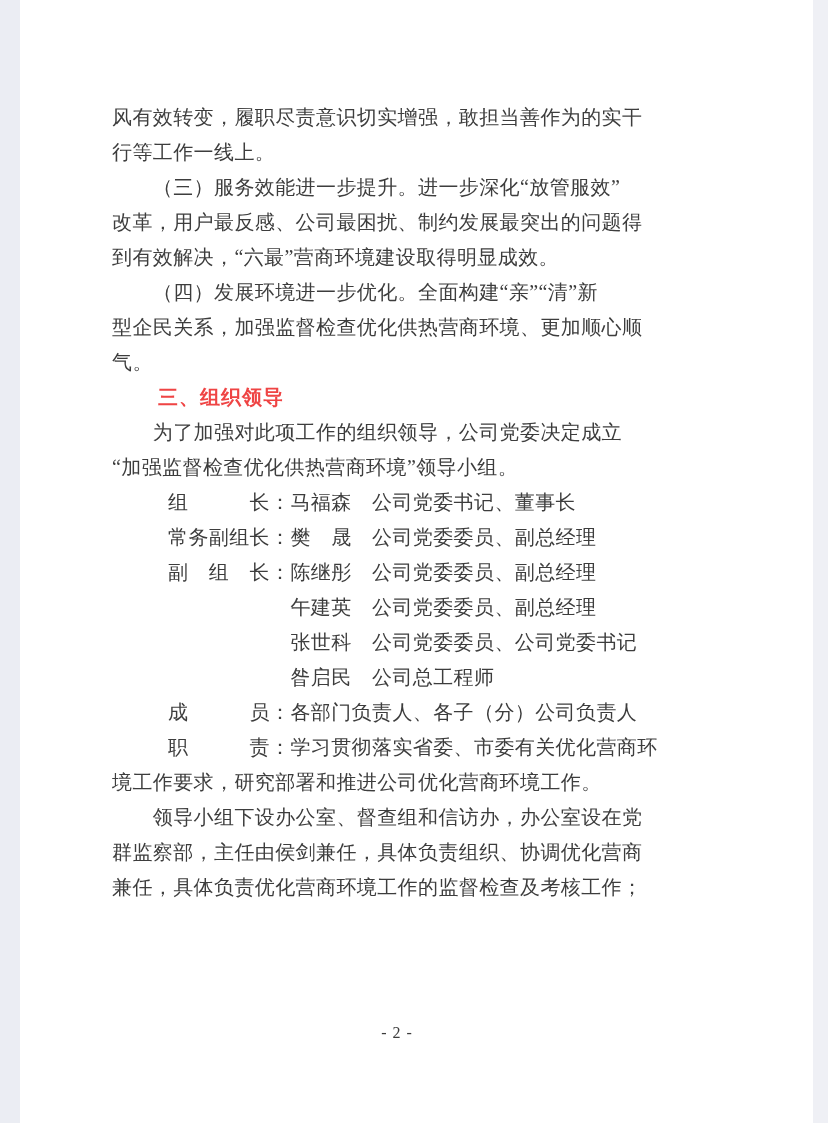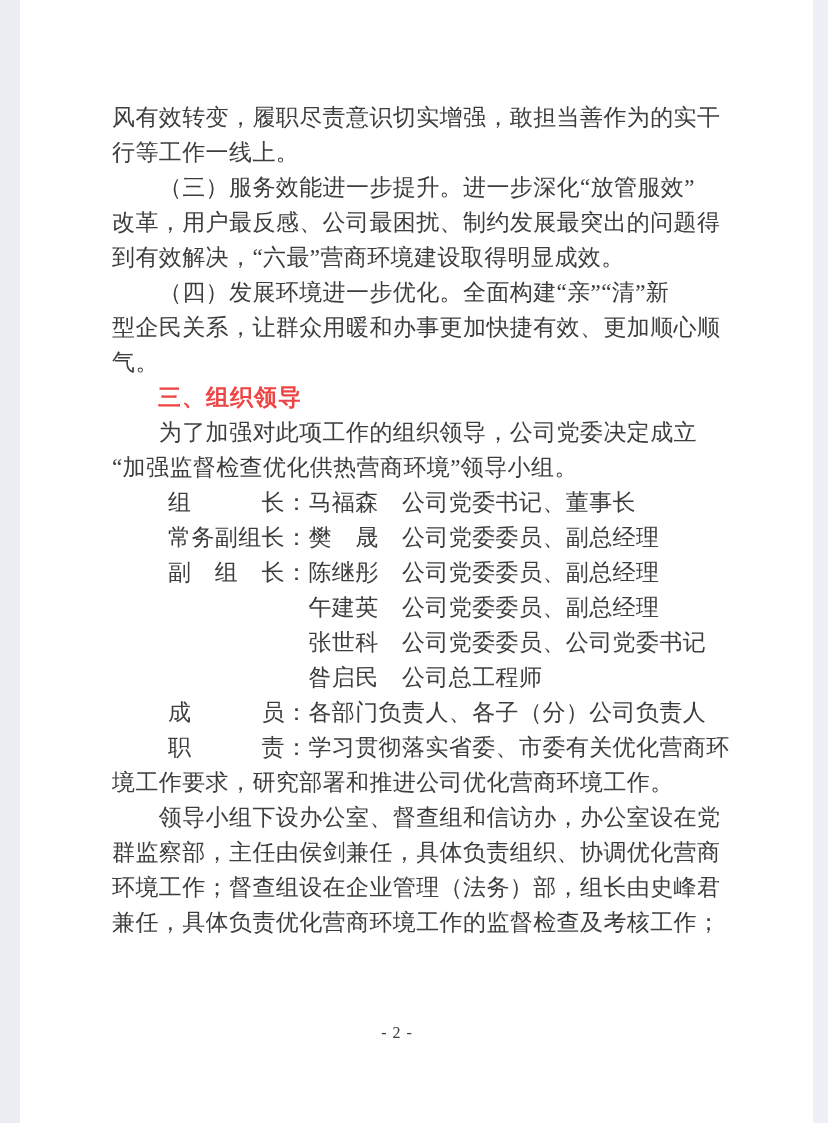--- a/index.html
+++ b/index.html
@@ -16,21 +16,21 @@
     background:#ebedf3;
   }
   .gutter-right {
     position:absolute; right:0; top:0;
     width:15px; height:100%;
     background:#eff0f5;
   }
   .content {
     position:absolute; left:112px; top:100px; width:620px;
     color:#3d3d3d;
-    font-size:23px;
+    font-size:20px;
     line-height:35px;
   }
   .line {
     white-space:pre;
     height:35px;
     letter-spacing:0.4px;
   }
   .roster { padding-left:56px; }
   .heading {
     font-family:"Liberation Sans","DejaVu Sans",sans-serif;
@@ -56,34 +56,33 @@
   <div class="gutter-left"></div>
   <div class="gutter-right"></div>
 
   <div class="content">
     <div class="line">风有效转变，履职尽责意识切实增强，敢担当善作为的实干</div>
     <div class="line">行等工作一线上。</div>
     <div class="line">　　（三）服务效能进一步提升。进一步深化“放管服效”</div>
     <div class="line">改革，用户最反感、公司最困扰、制约发展最突出的问题得</div>
     <div class="line">到有效解决，“六最”营商环境建设取得明显成效。</div>
     <div class="line">　　（四）发展环境进一步优化。全面构建“亲”“清”新</div>
-    <div class="line">型企民关系，让群众用暖和办事更加快捷有效、更加顺心顺</div>
+    <div class="line">型企民关系，加强监督检查优化供热营商环境、更加顺心顺</div>
     <div class="line">气。</div>
     <div class="line heading">三、组织领导</div>
     <div class="line">　　为了加强对此项工作的组织领导，公司党委决定成立</div>
     <div class="line">“加强监督检查优化供热营商环境”领导小组。</div>
     <div class="line roster">组　　　长：马福森　公司党委书记、董事长</div>
     <div class="line roster">常务副组长：樊　晟　公司党委委员、副总经理</div>
     <div class="line roster">副　组　长：陈继彤　公司党委委员、副总经理</div>
     <div class="line roster">　　　　　　午建英　公司党委委员、副总经理</div>
     <div class="line roster">　　　　　　张世科　公司党委委员、公司党委书记</div>
     <div class="line roster">　　　　　　昝启民　公司总工程师</div>
     <div class="line roster">成　　　员：各部门负责人、各子（分）公司负责人</div>
     <div class="line roster">职　　　责：学习贯彻落实省委、市委有关优化营商环</div>
     <div class="line">境工作要求，研究部署和推进公司优化营商环境工作。</div>
     <div class="line">　　领导小组下设办公室、督查组和信访办，办公室设在党</div>
     <div class="line">群监察部，主任由侯剑兼任，具体负责组织、协调优化营商</div>
-    <div class="line">环境工作；督查组设在企业管理（法务）部，组长由史峰君</div>
     <div class="line">兼任，具体负责优化营商环境工作的监督检查及考核工作；</div>
   </div>
 
   <div class="page-number">- 2 -</div>
 </div>
 
 </body></html>

